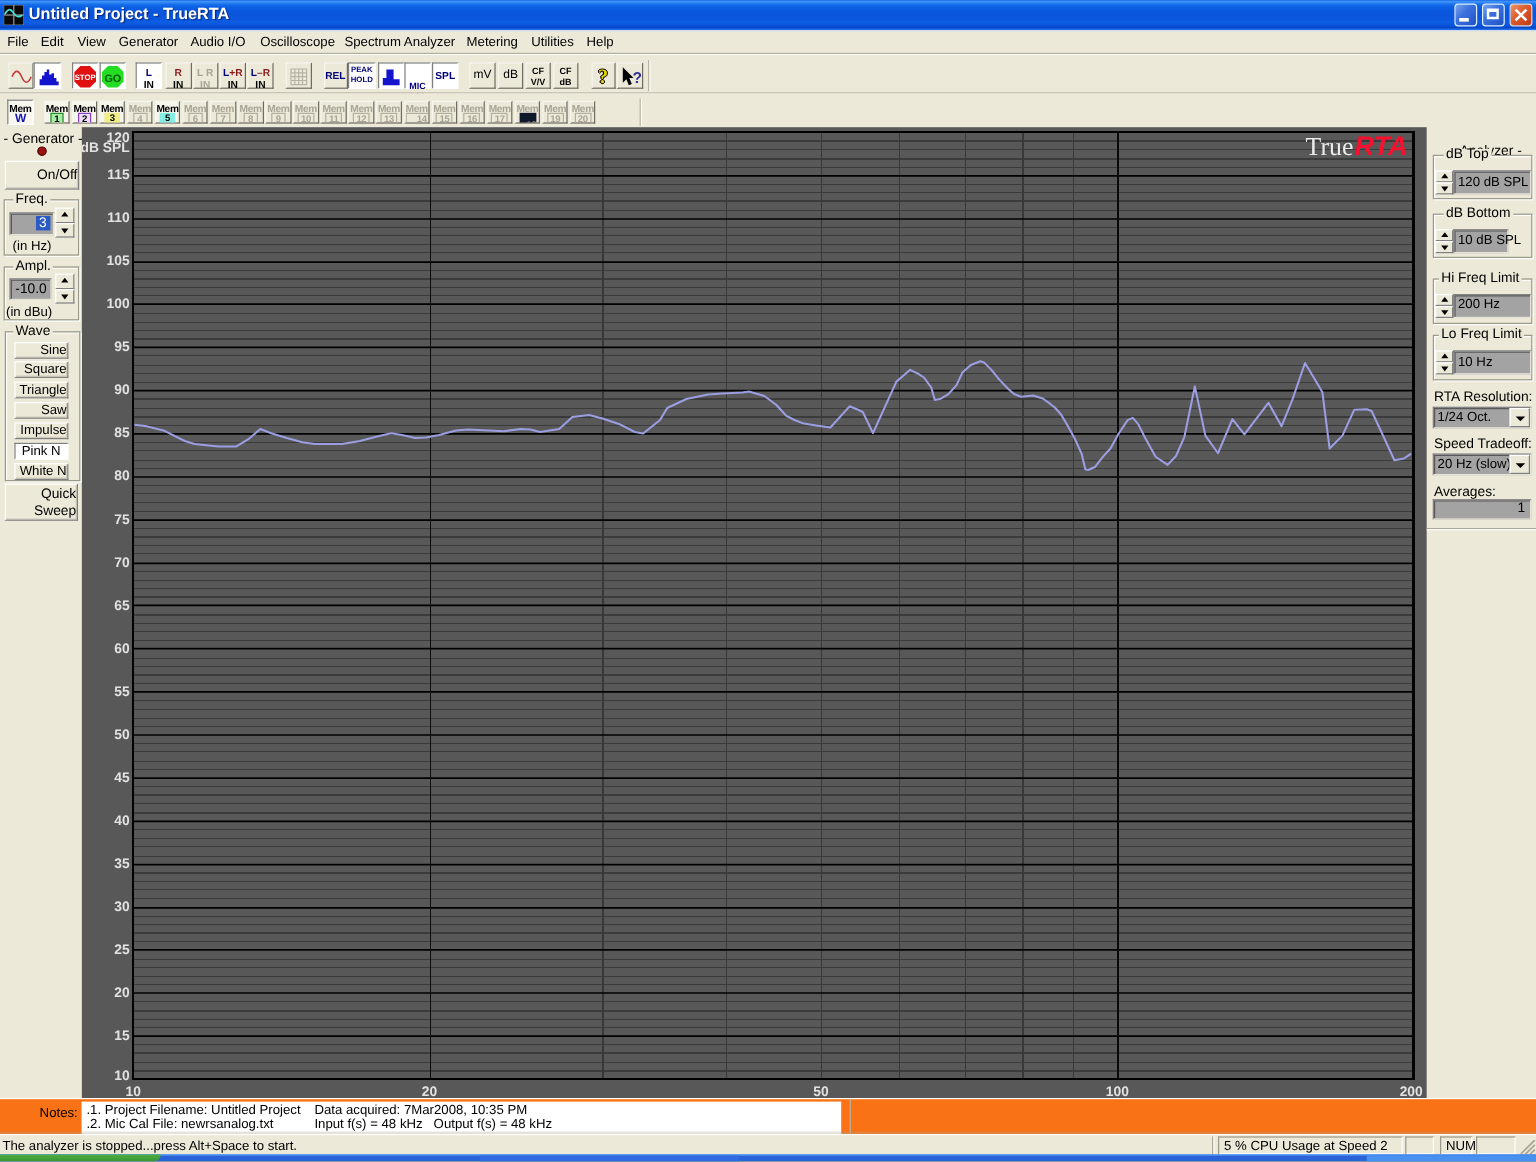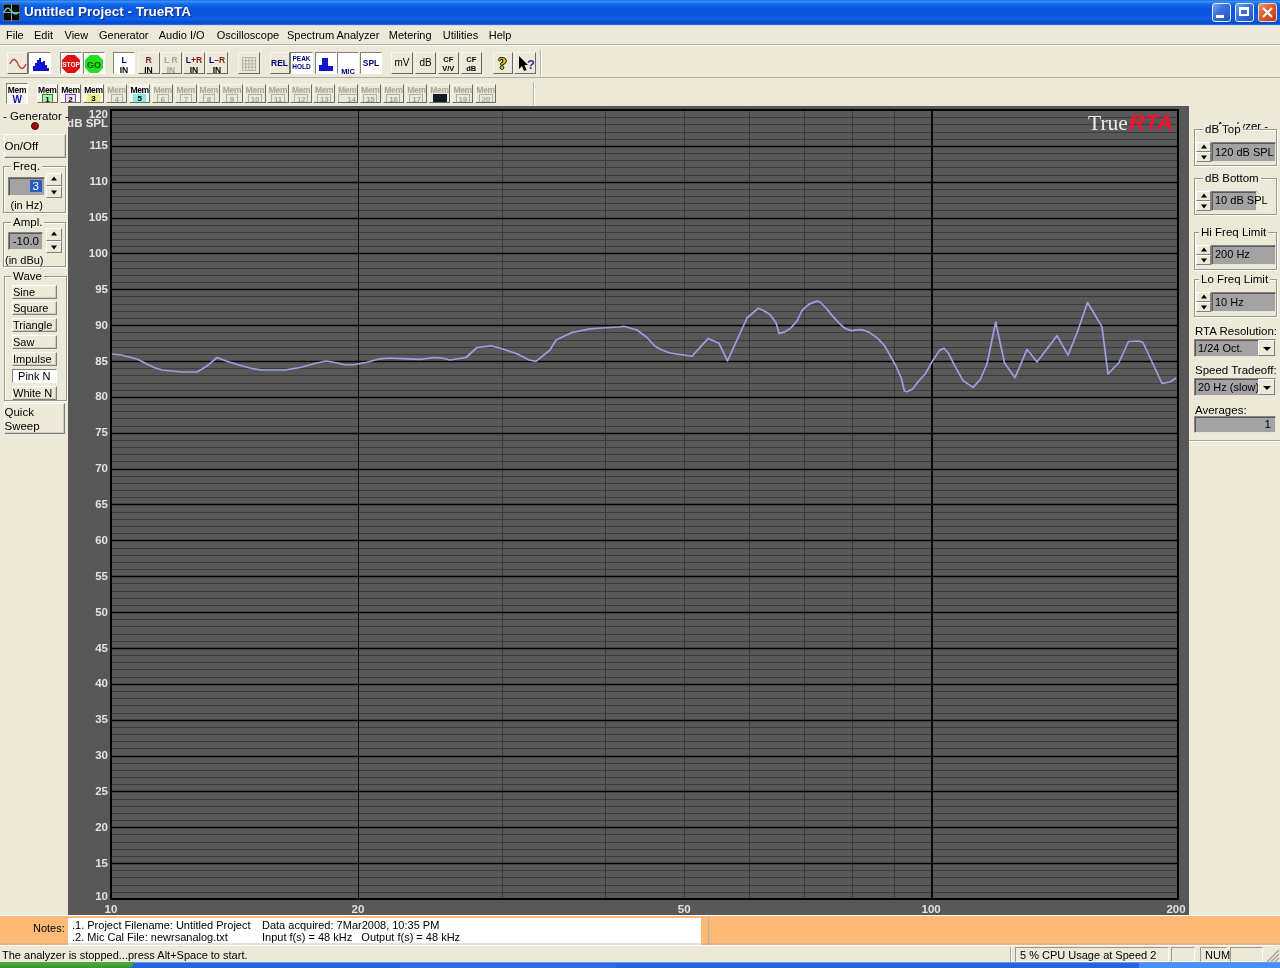--- a/index.html
+++ b/index.html
@@ -1,17 +1,17 @@
 <!DOCTYPE html>
 <html><head><meta charset="utf-8"><style>
 *{margin:0;padding:0;box-sizing:border-box}
 html,body{width:1280px;height:968px;overflow:hidden}
 body{font-family:"Liberation Sans",sans-serif;background:#ece9d8;position:relative}
 .abs{position:absolute}
-.btn{position:absolute;background:#ece9d8;border:1px solid;border-color:#fff #808080 #808080 #fff;box-shadow:inset -1px -1px 0 #cfccbd;text-align:left}
+.btn{position:absolute;background:#ece9d8;border:1px solid;border-color:#fff #808080 #808080 #fff;box-shadow:inset -1px -1px 0 #cfccbd;text-align:right}
 .btnp{position:absolute;background:#fff;border:1px solid;border-color:#808080 #fff #fff #808080;text-align:center}
 .btn2{position:absolute;background:#ece9d8;border:1px solid;border-color:#f6f5ee #6e6c61 #6e6c61 #f6f5ee;text-align:center}
 .inp{position:absolute;background:#a3a3a3;border:1px solid;border-color:#848284 #e6e3d7 #e6e3d7 #848284;box-shadow:inset 1px 1px 0 #5a5858}
 .gb{position:absolute;border:1px solid #9a9889;box-shadow:inset 1px 1px 0 #fff, 1px 1px 0 #fff}
 .gbl{position:absolute;background:#ece9d8;padding:0 2px;font-size:11.5px;line-height:11px}
 .sp{position:absolute;background:#ece9d8;border:1px solid;border-color:#fff #808080 #808080 #fff}
 .sp:after{content:"";position:absolute;left:50%;top:50%;transform:translate(-50%,-50%);border:3.5px solid transparent}
 .spu:after{border-bottom:4px solid #000;margin-top:-2px}
 .spd:after{border-top:4px solid #000;margin-top:2px}
 .tt{position:absolute;white-space:pre}
@@ -305,21 +305,21 @@
       <div class="sp" style="left:63px;top:0px;width:17px;height:16px;border-color:#fff #808080 #808080 #fff">
         <div class="abs" style="left:4px;top:6px;border:4px solid transparent;border-top:4.5px solid #000"></div>
       </div>
     </div>
     <div class="tt" style="left:6px;top:298px;font-size:11.5px">Averages:</div>
     <div class="inp" style="left:5px;top:310px;width:82px;height:17px">
       <span class="abs" style="right:4px;top:1px;font-size:11.5px">1</span>
     </div>
     <div class="abs" style="left:0px;top:334px;width:91px;height:2px;border-top:1px solid #aca899;border-bottom:1px solid #fff"></div>
   </div>
-<div class="abs" style="left:0;top:915px;width:1280px;height:30px;background:#fdba74;border-top:1.5px solid #fff">
+<div class="abs" style="left:0;top:915px;width:1280px;height:30px;background:#f97316;border-top:1.5px solid #fff">
     <div class="tt" style="left:33px;top:6px;font-size:11px">Notes:</div>
     <div class="abs" style="left:68px;top:2px;width:633px;height:27px;background:#fff"></div>
     <div class="tt" style="left:72px;top:3px;font-size:11px">.1. Project Filename: Untitled Project</div>
     <div class="tt" style="left:262px;top:3px;font-size:11px">Data acquired: 7Mar2008, 10:35 PM</div>
     <div class="tt" style="left:72px;top:15px;font-size:11px">.2. Mic Cal File: newrsanalog.txt</div>
     <div class="tt" style="left:262px;top:15px;font-size:11px">Input f(s) = 48 kHz&nbsp;&nbsp; Output f(s) = 48 kHz</div>
     <div class="abs" style="left:708px;top:0;width:1px;height:30px;background:#b8b4a4"></div>
   </div>
 <div class="abs" style="left:0;top:945px;width:1280px;height:17px;background:#ece9d8;border-top:1px solid #fff;box-shadow:0 -2px 0 #aca89955">
     <div class="tt" style="left:2px;top:2.5px;font-size:11px">The analyzer is stopped...press Alt+Space to start.</div>

